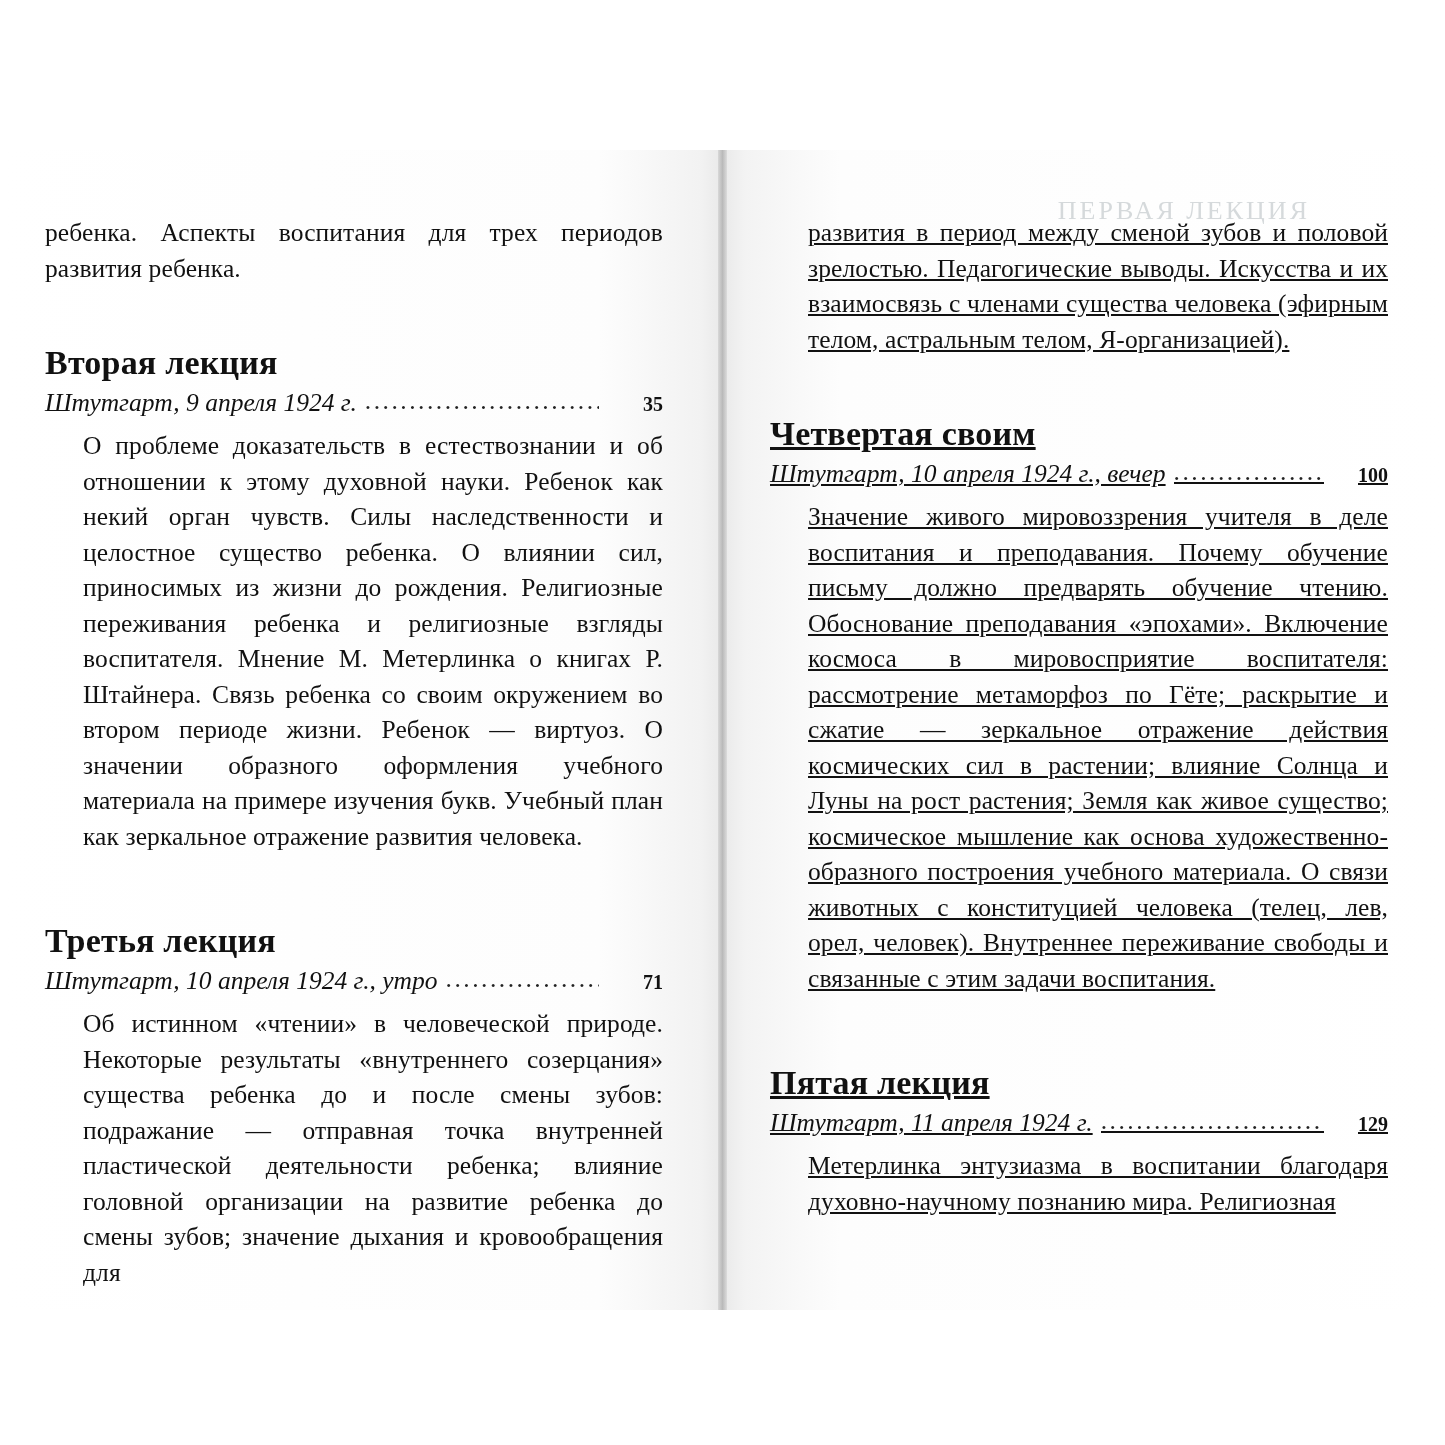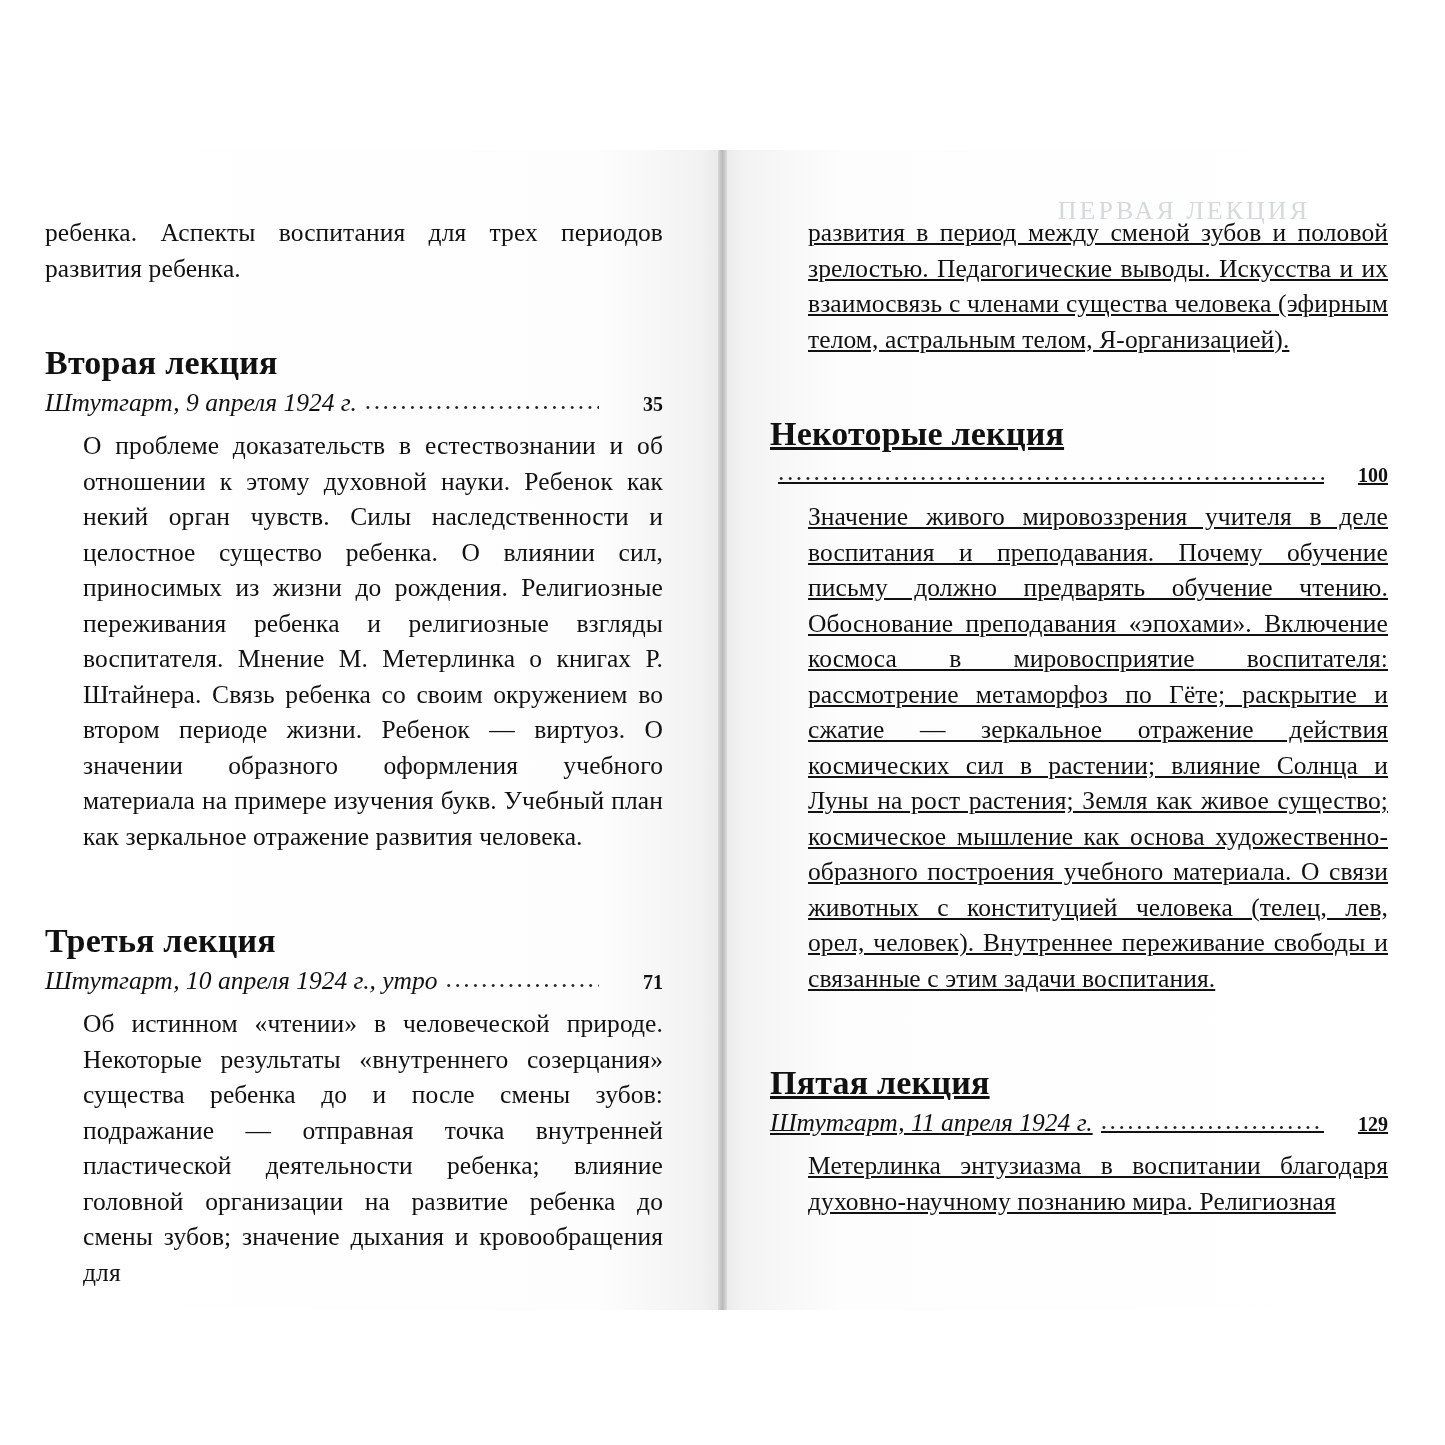--- a/index.html
+++ b/index.html
@@ -159,22 +159,23 @@
       </div>
       <p class="para indent-block">Об истинном «чтении» в человеческой природе. Некоторые результаты «внутреннего созерцания» существа ребенка до и после смены зубов: подражание — отправная точка внутренней пластической деятельности ребенка; влияние головной организации на развитие ребенка до смены зубов; значение дыхания и кровообращения для</p>
     </div>
 
     <div class="col col-right">
 
       <p class="para indent-block">развития в период между сменой зубов и половой зрелостью. Педагогические выводы. Искусства и их взаимосвязь с членами существа человека (эфирным телом, астральным телом, Я-организацией).</p>
 
       <div class="spacer-sm"></div>
 
-      <h2 class="lecture-title">Некоторые лекция</h2>
+      <h2 class="lecture-title">Четвертая своим</h2>
       <div class="lecture-line">
+        <span class="lecture-place">Штутгарт, 10 апреля 1924 г., вечер</span>
         <span class="dots">......................................................................................</span>
         <span class="pagenum">100</span>
       </div>
       <p class="para indent-block">Значение живого мировоззрения учителя в деле воспитания и преподавания. Почему обучение письму должно предварять обучение чтению. Обоснование преподавания «эпохами». Включение космоса в мировосприятие воспитателя: рассмотрение метаморфоз по Гёте; раскрытие и сжатие — зеркальное отражение действия космических сил в растении; влияние Солнца и Луны на рост растения; Земля как живое существо; космическое мышление как основа художественно-образного построения учебного материала. О связи животных с конституцией человека (телец, лев, орел, человек). Внутреннее переживание свободы и связанные с этим задачи воспитания.</p>
 
       <div class="spacer-md"></div>
 
       <h2 class="lecture-title">Пятая лекция</h2>
       <div class="lecture-line">
         <span class="lecture-place">Штутгарт, 11 апреля 1924 г.</span>

